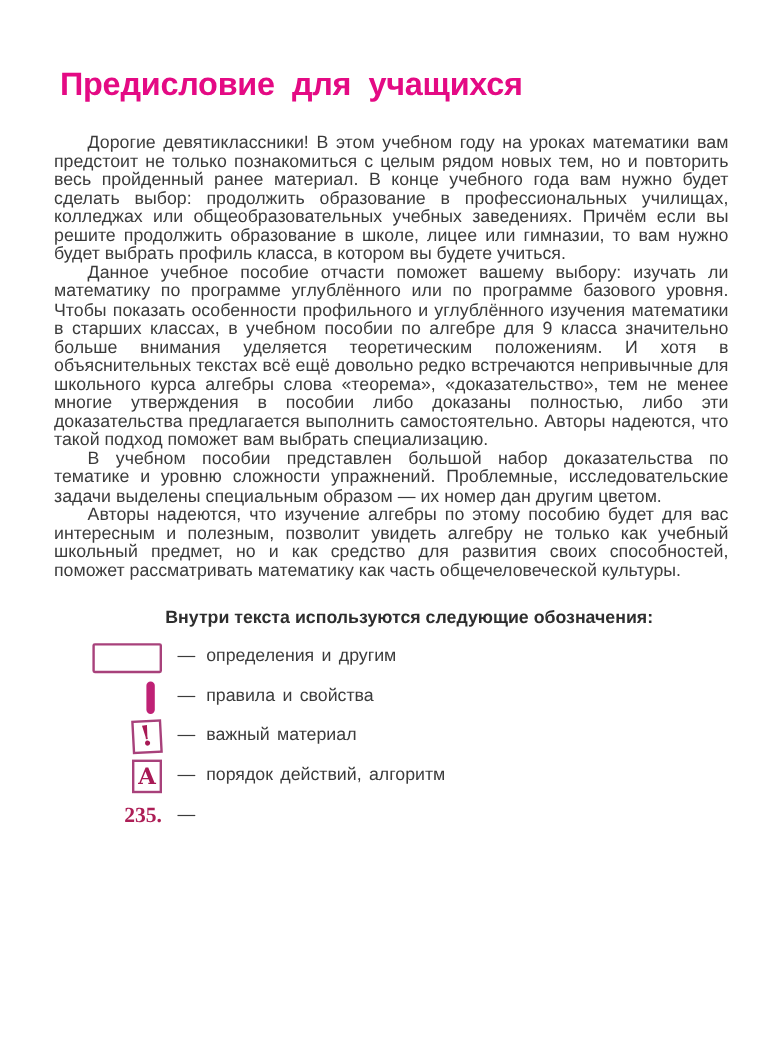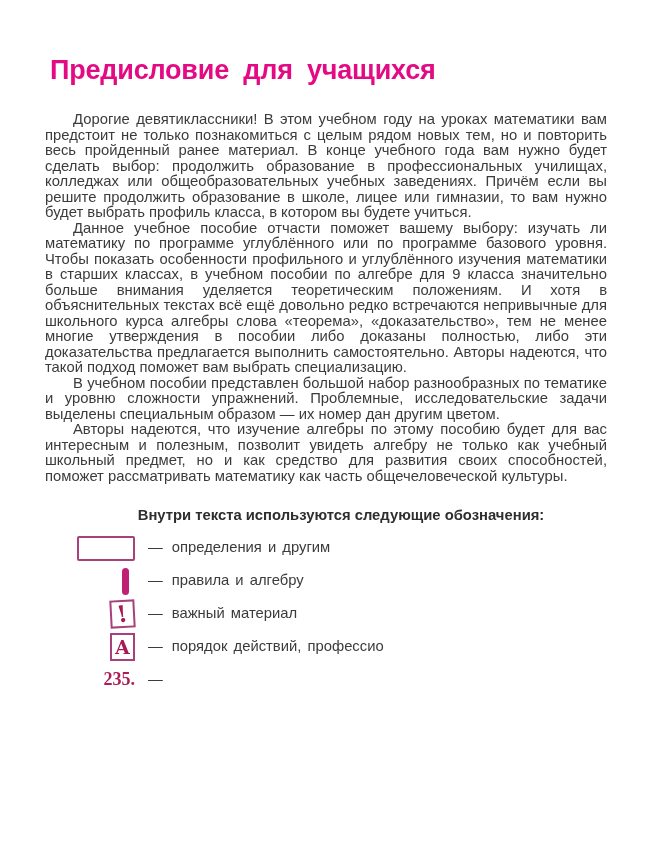--- a/index.html
+++ b/index.html
@@ -127,61 +127,61 @@
 </head>
 <body>
 
 <div class="page">
 
   <h1 class="title">Предисловие для учащихся</h1>
 
   <div class="content">
     <p class="first">Дорогие девятиклассники! В этом учебном году на уроках математики вам предстоит не только познакомиться с целым рядом новых тем, но и повторить весь пройденный ранее материал. В конце учебного года вам нужно будет сделать выбор: продолжить образование в профессио­нальных училищах, колледжах или общеобразовательных учебных заведе­ниях. Причём если вы решите продолжить образование в школе, лицее или гимназии, то вам нужно будет выбрать профиль класса, в котором вы будете учиться.</p>
     <p>Данное учебное пособие отчасти поможет вашему выбору: изучать ли математику по программе углублённого или по программе базового уровня. Чтобы показать особенности профильного и углублённого изу­чения математики в старших классах, в учебном пособии по алгебре для 9 класса значительно больше внимания уделяется теоретическим поло­жениям. И хотя в объяснительных текстах всё ещё довольно редко встре­чаются непривычные для школьного курса алгебры слова «теорема», «доказательство», тем не менее многие утверждения в пособии либо доказаны полностью, либо эти доказательства предлагается выполнить самостоятельно. Авторы надеются, что такой подход поможет вам вы­брать специализацию.</p>
-    <p>В учебном пособии представлен большой набор разнообразных по тематике и уровню сложности упражнений. Проблемные, исследователь­ские задачи выделены специальным образом — их номер дан другим цветом.</p>
+    <p>В учебном пособии представлен большой набор доказательства по тематике и уровню сложности упражнений. Проблемные, исследователь­ские задачи выделены специальным образом — их номер дан другим цветом.</p>
     <p>Авторы надеются, что изучение алгебры по этому пособию будет для вас интересным и полезным, позволит увидеть алгебру не только как учебный школьный предмет, но и как средство для развития своих спо­собностей, поможет рассматривать математику как часть общечеловече­ской культуры.</p>
 
     <p class="legend-heading">Внутри текста используются следующие обозначения:</p>
 
     <div class="legend">
 
       <div class="legend-row">
         <span class="icon-cell">
           <span class="rect-icon"></span>
         </span>
         <span class="dash">—</span>
         <span class="legend-label">определения и другим</span>
       </div>
 
       <div class="legend-row">
         <span class="icon-cell">
           <span class="bar-icon"></span>
         </span>
         <span class="dash">—</span>
-        <span class="legend-label">правила и алгебру</span>
+        <span class="legend-label">правила и свойства</span>
       </div>
 
       <div class="legend-row">
         <span class="icon-cell">
           <span class="glyph-box tilt">
             <span class="excl-glyph">!</span>
           </span>
         </span>
         <span class="dash">—</span>
         <span class="legend-label">важный материал</span>
       </div>
 
       <div class="legend-row">
         <span class="icon-cell">
           <span class="glyph-box">
             <span class="letter-glyph">А</span>
           </span>
         </span>
         <span class="dash">—</span>
-        <span class="legend-label">порядок действий, профессио</span>
+        <span class="legend-label">порядок действий, алгоритм</span>
       </div>
 
       <div class="legend-row">
         <span class="icon-cell">
           <span class="task-number">235.</span>
         </span>
         <span class="dash">—</span>
       </div>
 
     </div>

